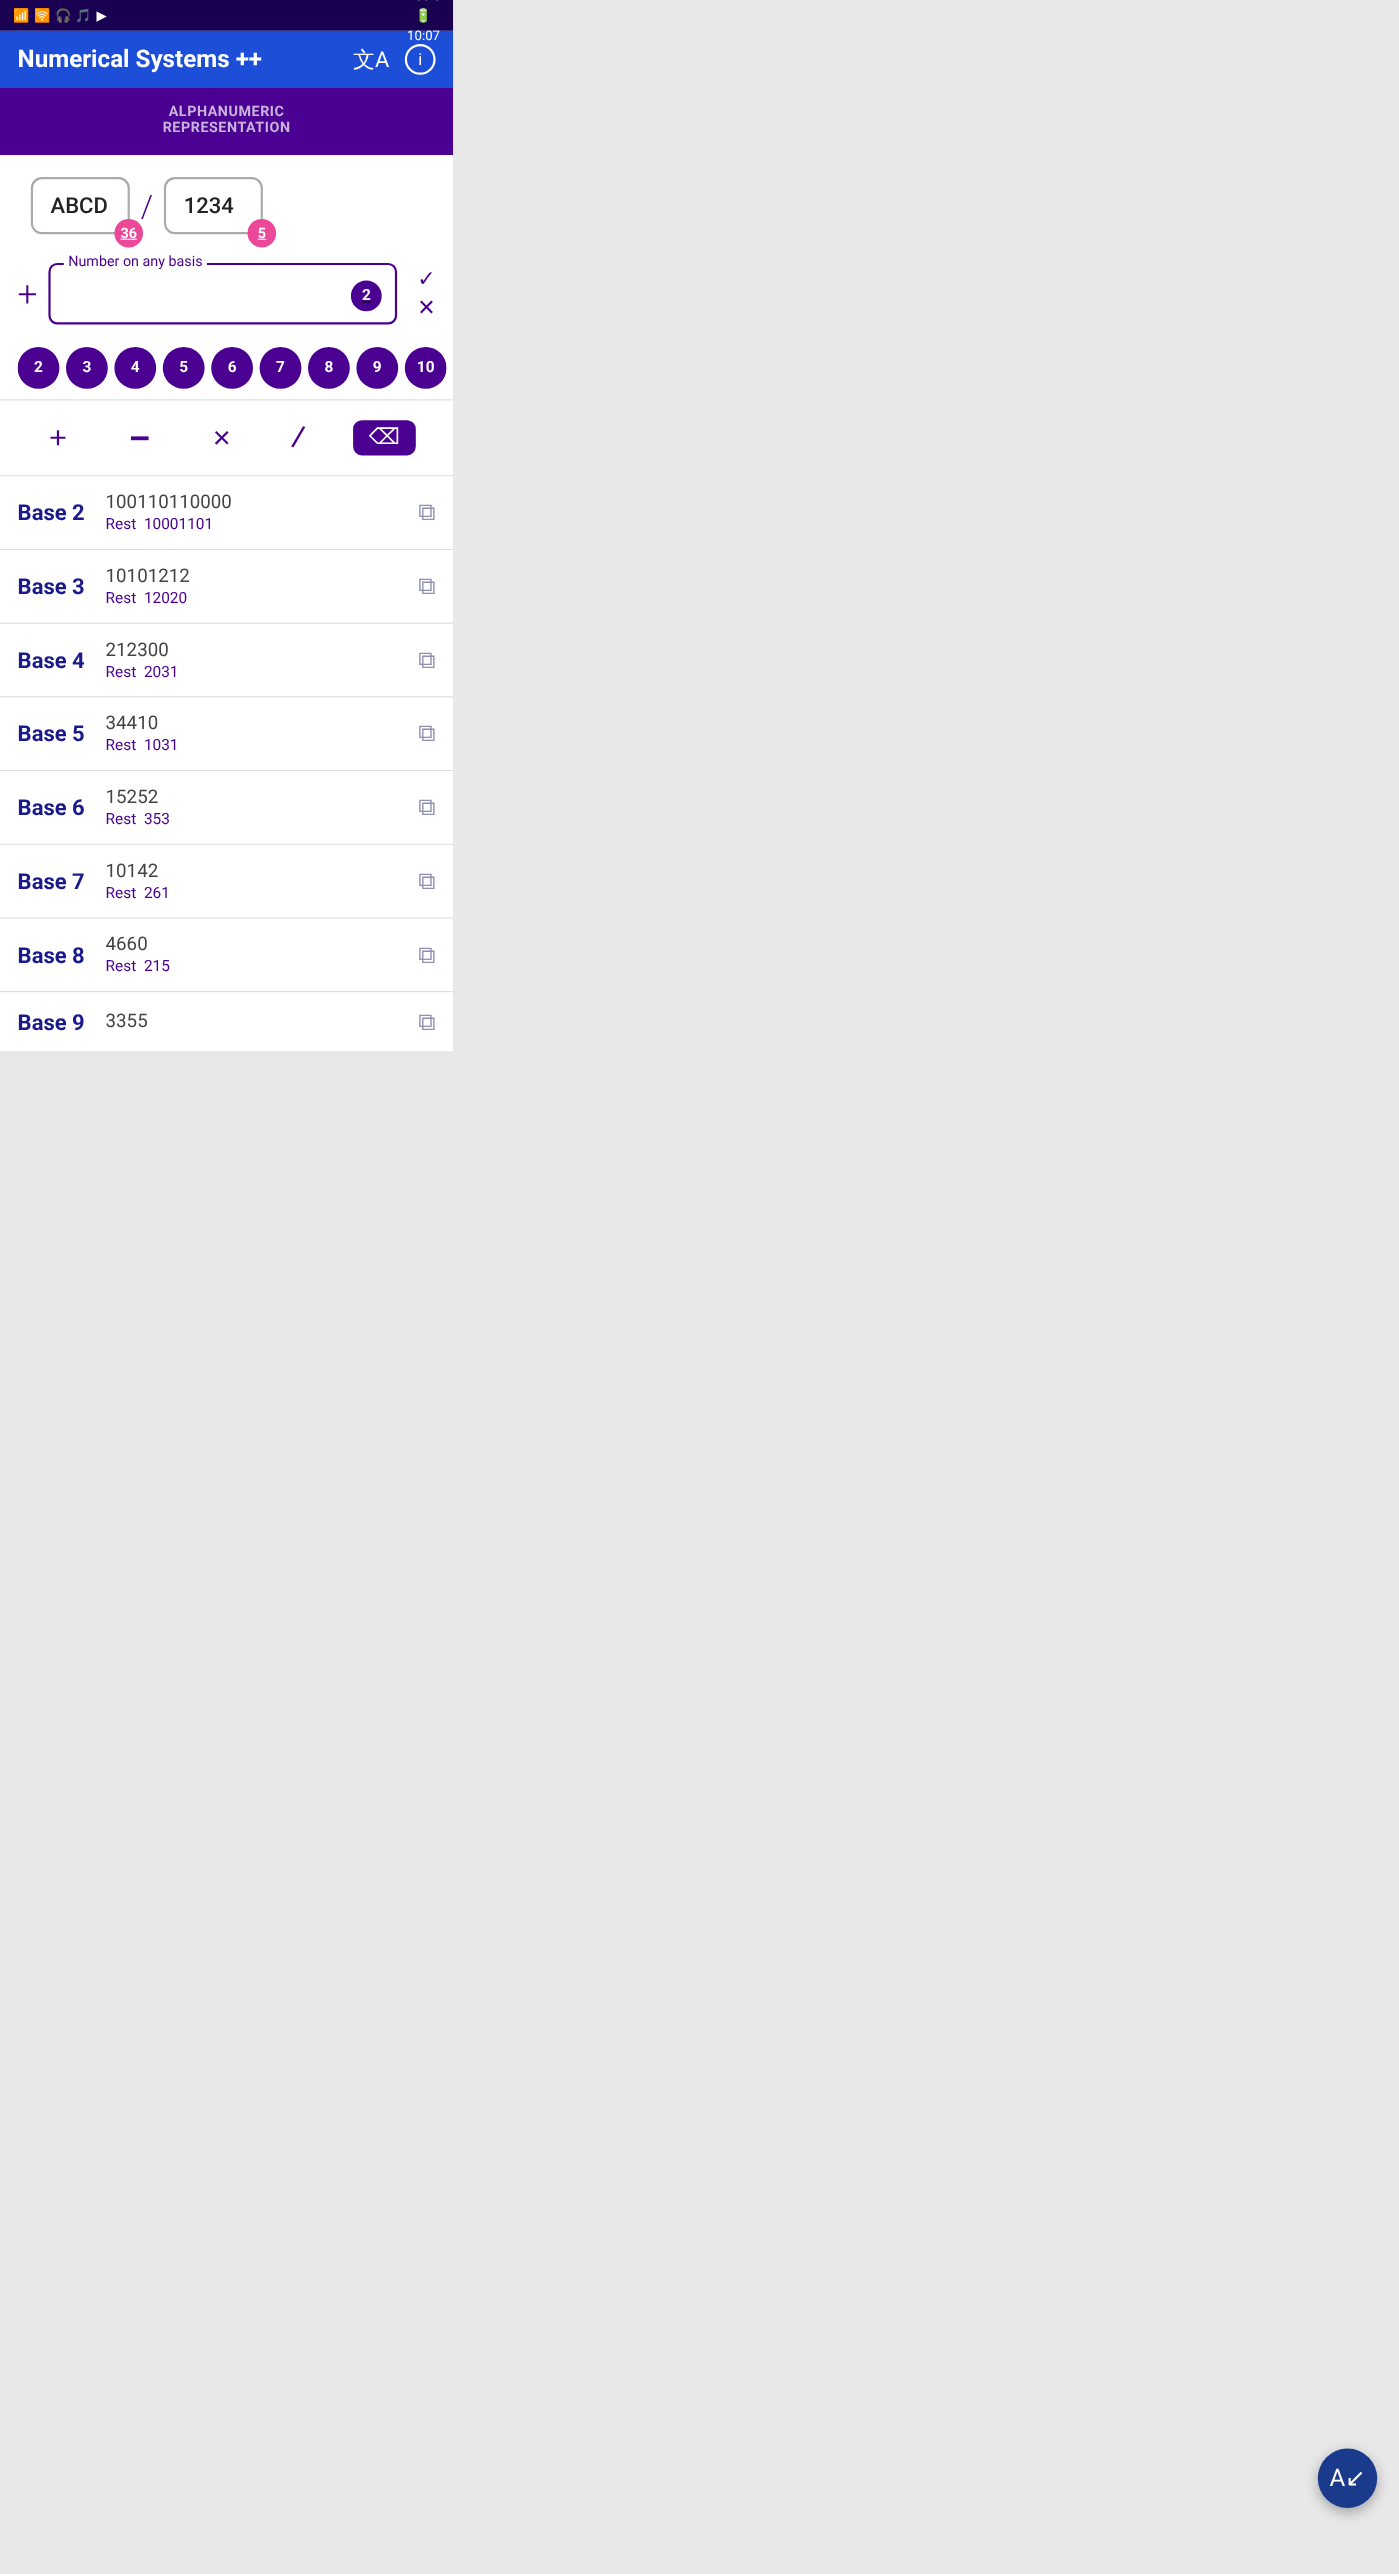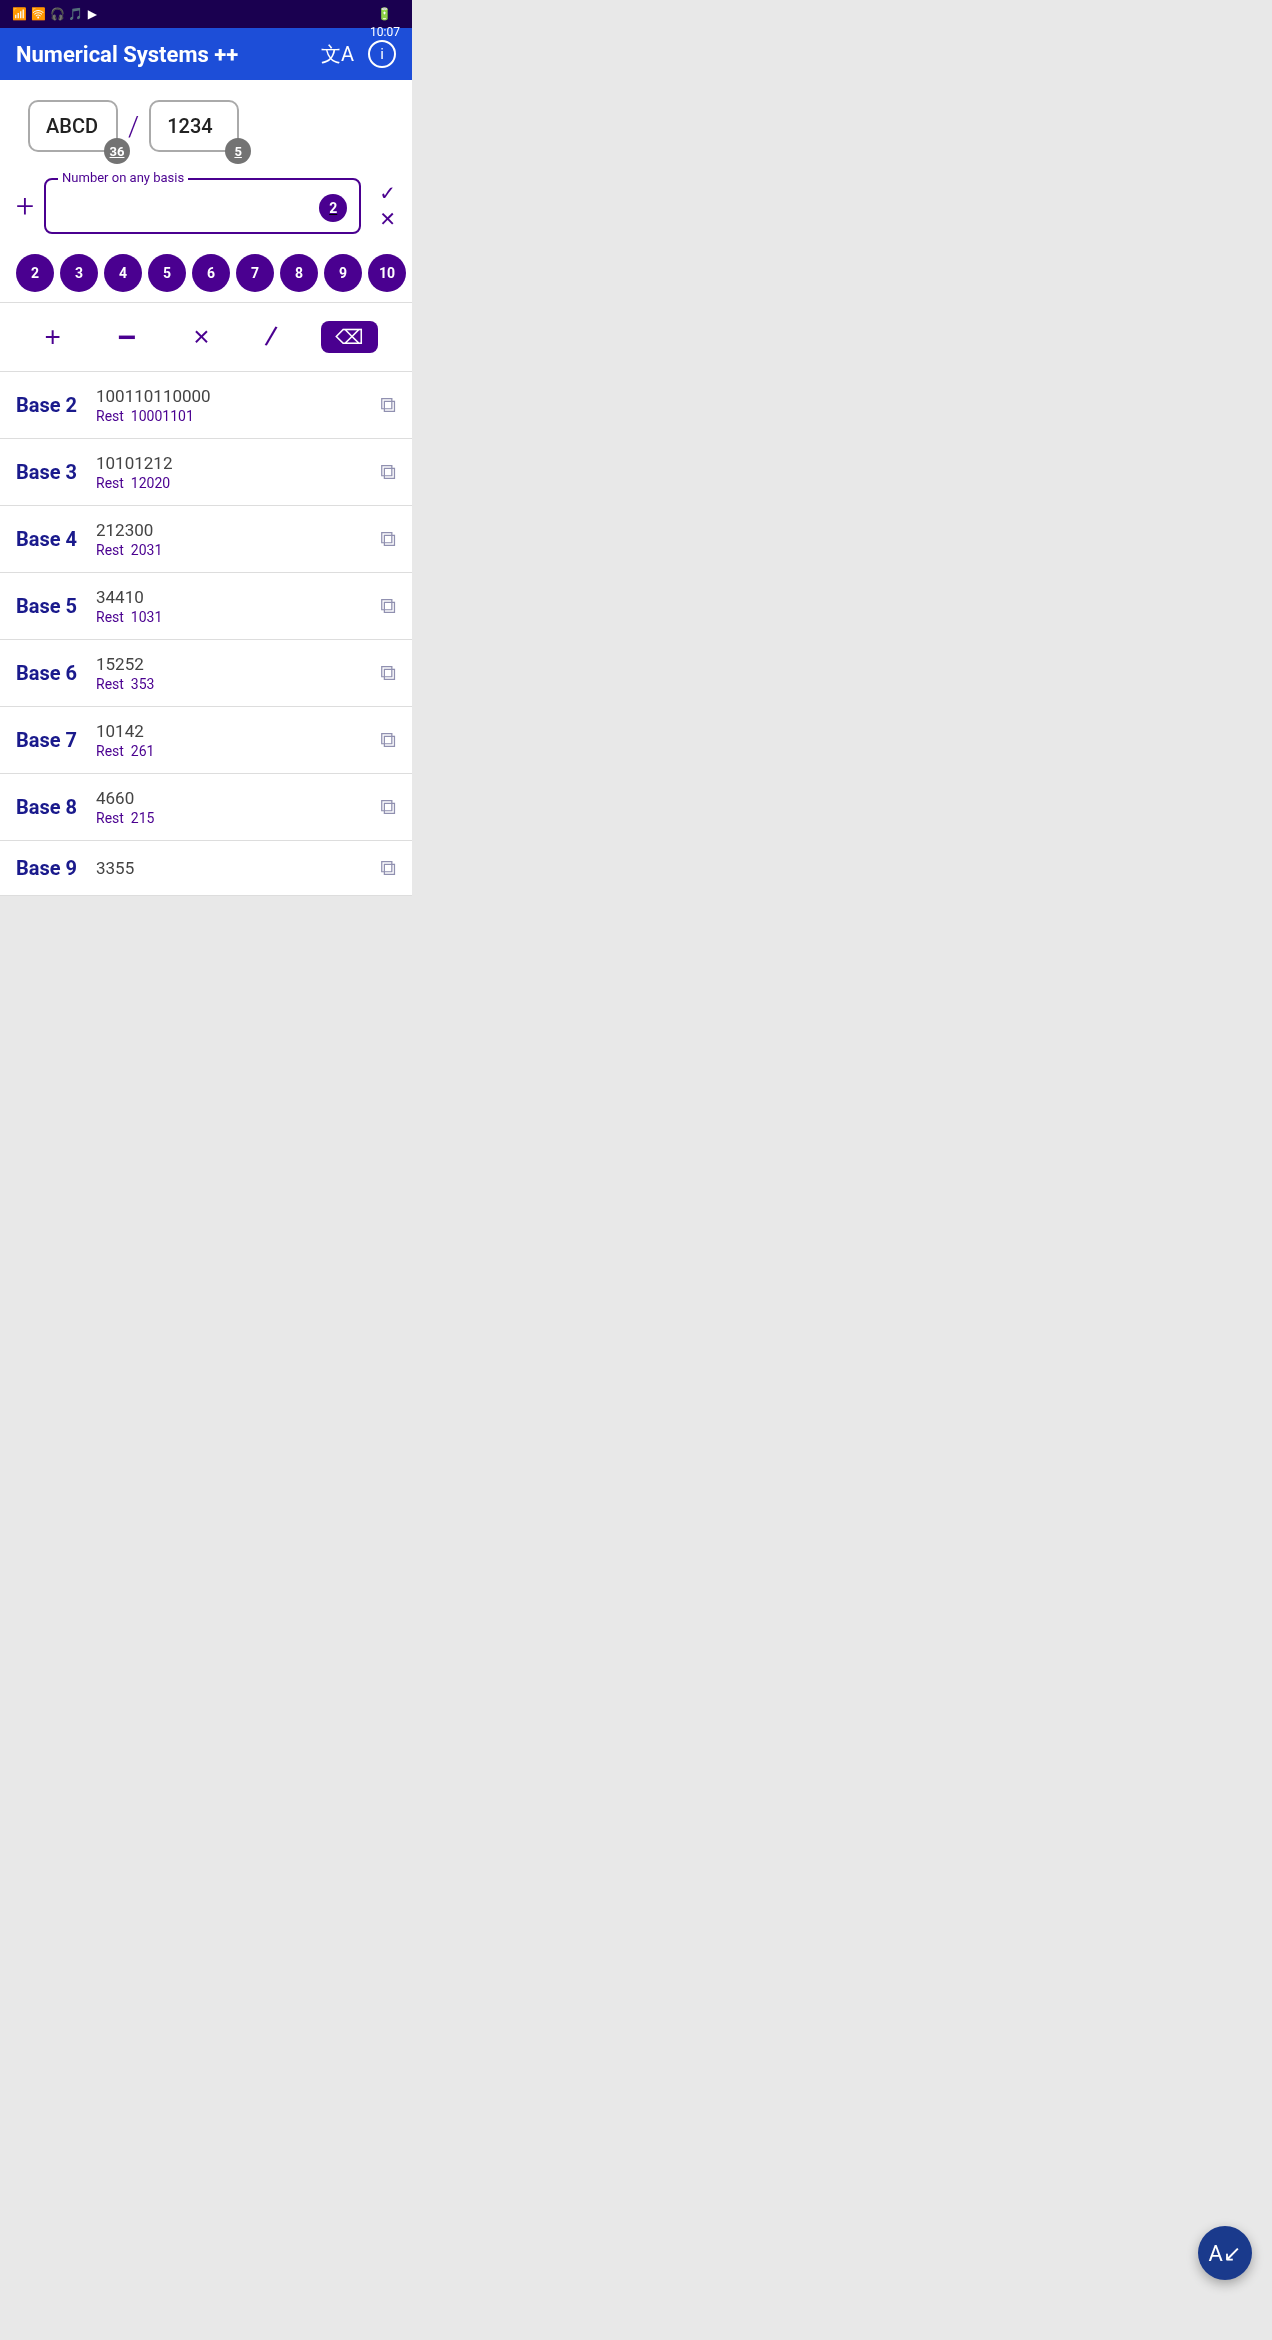--- a/index.html
+++ b/index.html
@@ -89,21 +89,21 @@
       font-size: 20px;
       font-weight: 500;
       color: #222;
       min-width: 90px;
       position: relative;
     }
     .input-badge {
       position: absolute;
       bottom: -12px;
       right: -12px;
-      background: #737373;
+      background: #ec4899;
       color: white;
       border-radius: 50%;
       width: 26px;
       height: 26px;
       display: flex;
       align-items: center;
       justify-content: center;
       font-size: 13px;
       font-weight: bold;
       text-decoration: underline;
@@ -320,20 +320,23 @@
 
 <div class="app-header">
   <span class="app-title">Numerical Systems ++</span>
   <div class="header-icons">
     <span class="header-icon" title="Translate">文A</span>
     <span class="header-icon" title="Info" style="border:2px solid white; border-radius:50%; width:28px; height:28px; display:flex; align-items:center; justify-content:center; font-size:15px;">i</span>
   </div>
 </div>
 
 <div class="tab-bar">
+  <div class="tab">
+    <span>ALPHANUMERIC<br>REPRESENTATION</span>
+  </div>
 </div>
 
 <div class="main-content">
 
   <div class="input-row">
     <div style="position:relative; display:inline-block;padding-left:12px;">
       <div class="input-box">
         <span>ABCD</span>
       </div>
       <div class="input-badge">36</div>

